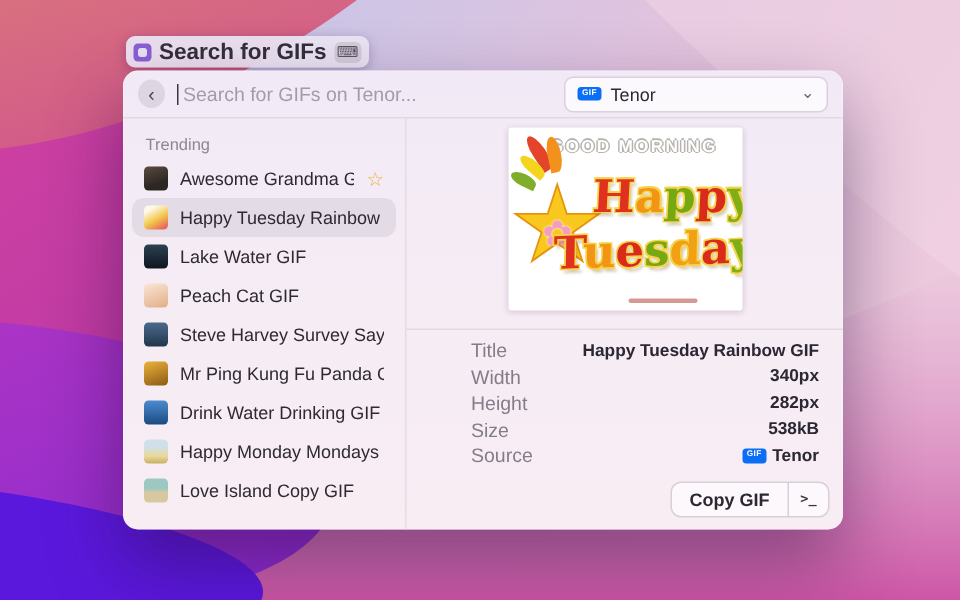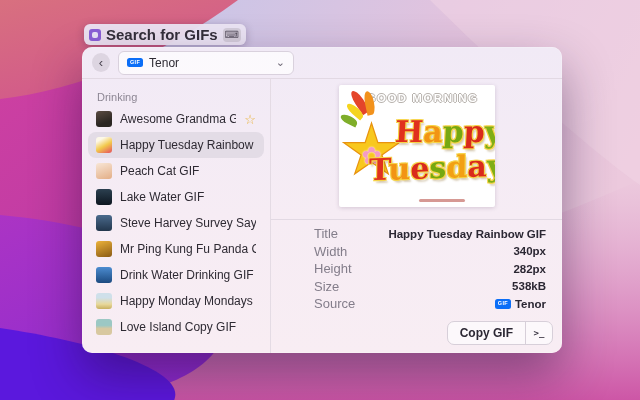--- a/index.html
+++ b/index.html
@@ -146,52 +146,56 @@
     <span class="label">Search for GIFs</span>
     <span class="key-badge">⌨</span>
   </div>
 
   <div class="window">
 
     <div class="win-header">
       <div class="back-btn">
         <span>‹</span>
       </div>
+      <div class="search-wrap">
+        <span class="caret"></span>
+        <input class="search-input" type="text" value="" placeholder="Search for GIFs on Tenor..." style="">
+      </div>
       <div class="dropdown">
         <span class="gif-badge">GIF</span>
         <span class="dd-label">Tenor</span>
         <span class="dd-chev">⌄</span>
       </div>
     </div>
 
     <div class="h-divider"></div>
 
     <div class="content">
 
       <div class="sidebar">
-        <div class="section-title">Drinking</div>
+        <div class="section-title">Trending</div>
 
         <div class="row">
           <span class="thumb th-grandma"></span>
           <span class="row-label">Awesome Grandma GIF</span>
           <span class="star">☆</span>
         </div>
 
 
         <div class="row selected">
           <span class="thumb th-tuesday"></span>
           <span class="row-label">Happy Tuesday Rainbow GIF</span>
         </div>
         <div class="row">
+          <span class="thumb th-lake"></span>
+          <span class="row-label">Lake Water GIF</span>
+        </div>
+        <div class="row">
           <span class="thumb th-peach"></span>
           <span class="row-label">Peach Cat GIF</span>
-        </div>
-        <div class="row">
-          <span class="thumb th-lake"></span>
-          <span class="row-label">Lake Water GIF</span>
         </div>
         <div class="row">
           <span class="thumb th-harvey"></span>
           <span class="row-label">Steve Harvey Survey Says GIF</span>
         </div>
         <div class="row">
           <span class="thumb th-ping"></span>
           <span class="row-label">Mr Ping Kung Fu Panda GIF</span>
         </div>
         <div class="row">

